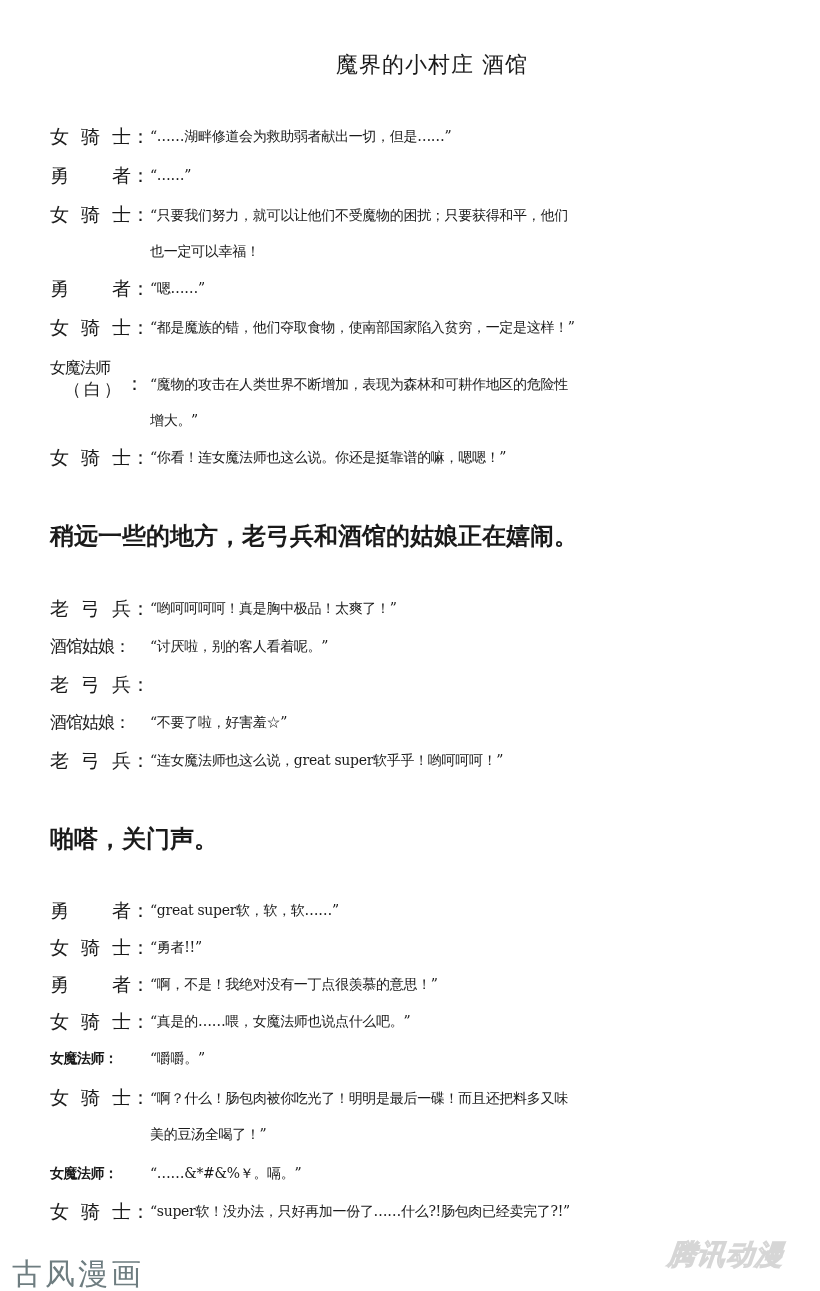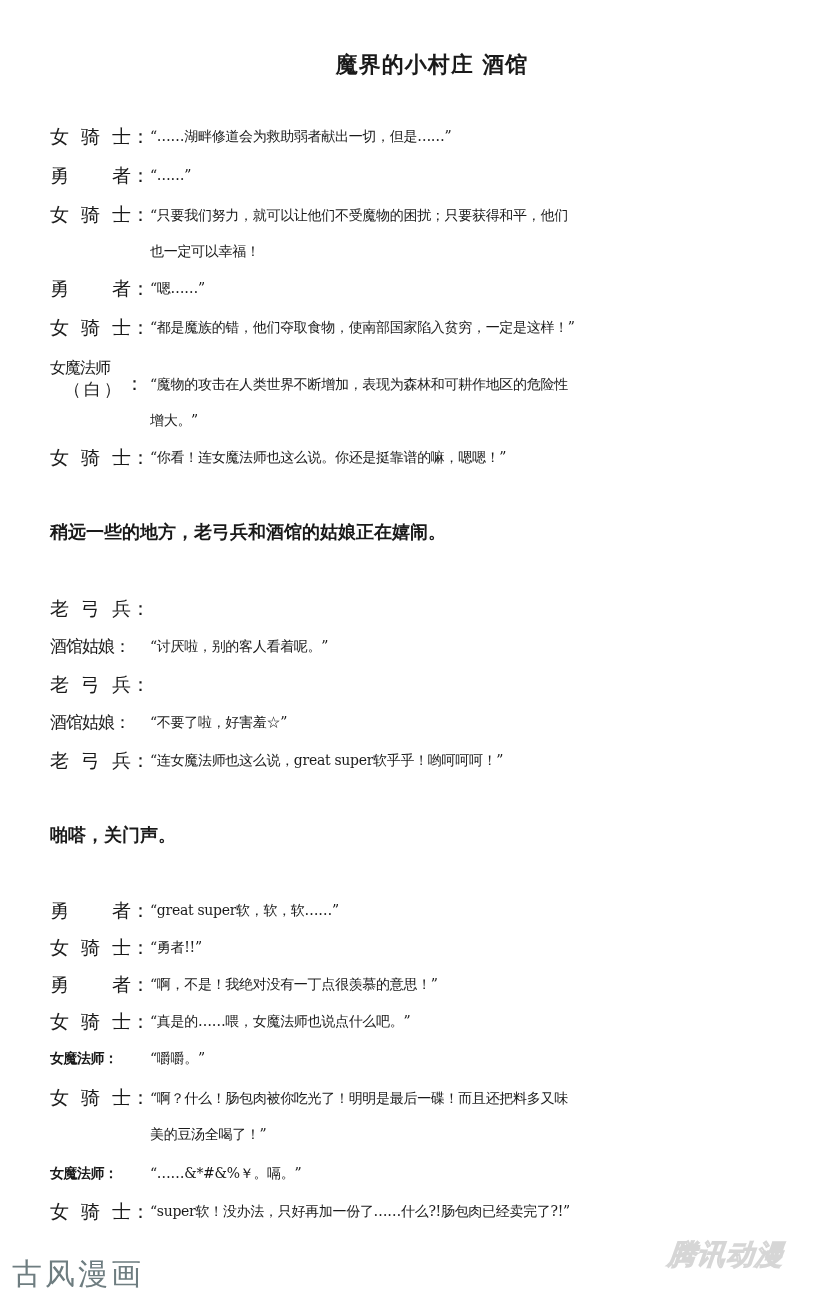--- a/index.html
+++ b/index.html
@@ -1,35 +1,35 @@
 <!DOCTYPE html>
 <html><head>
 <meta charset="utf-8">
 <style>
   html, body { margin: 0; padding: 0; background: #ffffff; }
   body { width: 820px; height: 1291px; position: relative; overflow: hidden; color: #1a1a1a; }
   .title {
     position: absolute; left: 0; width: 820px; top: 50px; text-align: center;
-    font-family: "DejaVu Sans", sans-serif; font-weight: bold; font-size: 22px;
+    font-family: "DejaVu Sans", sans-serif; font-weight: normal; font-size: 22px;
     padding-left: 44px; box-sizing: border-box; letter-spacing: 1px;
   }
   .line {
     position: absolute; left: 50px; right: 40px; display: flex; align-items: flex-start;
     font-family: "DejaVu Serif", serif; font-size: 19px; line-height: 34px;
   }
   .speaker {
     width: 100px; flex: 0 0 100px; font-family: "DejaVu Sans", sans-serif; font-size: 19px;
     display: flex; justify-content: space-between; white-space: nowrap;
   }
   .speaker.compact { justify-content: flex-start; font-size: 17px; letter-spacing: -1px; align-items: center; }
   .speaker.compact-bold { justify-content: flex-start; font-size: 14px; font-weight: bold; letter-spacing: -0.5px; }
   .speech { flex: 1; font-size: 14px; letter-spacing: -0.3px; }
   .speech .cont { display: block; }
   .narration {
-    position: absolute; left: 50px; font-family: Liberation Serif, serif; font-weight: bold; font-size: 18px;
+    position: absolute; left: 50px; font-family: Liberation Serif, serif; font-weight: bold; font-size: 24px;
   }
   .mage-label {
     width: 100px; flex: 0 0 100px; position: relative; height: 34px;
     font-family: "DejaVu Sans", sans-serif;
   }
   .mage-label .top { position: absolute; left: 0; top: -8px; font-size: 16px; letter-spacing: -1px; line-height: 20px; }
   .mage-label .bottom { position: absolute; left: 14px; top: 12px; font-size: 17px; line-height: 22px; letter-spacing: 3px; }
   .mage-label .colon { position: absolute; right: 6px; top: 0; font-size: 19px; }
   .footer-logo {
     position: absolute; left: 12px; top: 1254px; font-family: "DejaVu Serif", serif;
@@ -129,20 +129,23 @@
   </div>
 
   <div class="narration" style="top:520px">稍远一些的地方，老弓兵和酒馆的姑娘正在嬉闹。</div>
 
   <div class="line" style="top:591px">
     <div class="speaker">
       <span>老</span>
       <span>弓</span>
       <span><span>兵</span><span>：</span></span>
     </div>
+    <div class="speech">
+        <span class="cont">“哟呵呵呵呵！真是胸中极品！太爽了！”</span>
+      </div>
   </div>
 
   <div class="line" style="top:629px">
     <div class="speaker compact">
       <span>酒馆姑娘</span>
         <span>：</span>
     </div>
     <div class="speech">
         <span class="cont">“讨厌啦，别的客人看着呢。”</span>
       </div>

